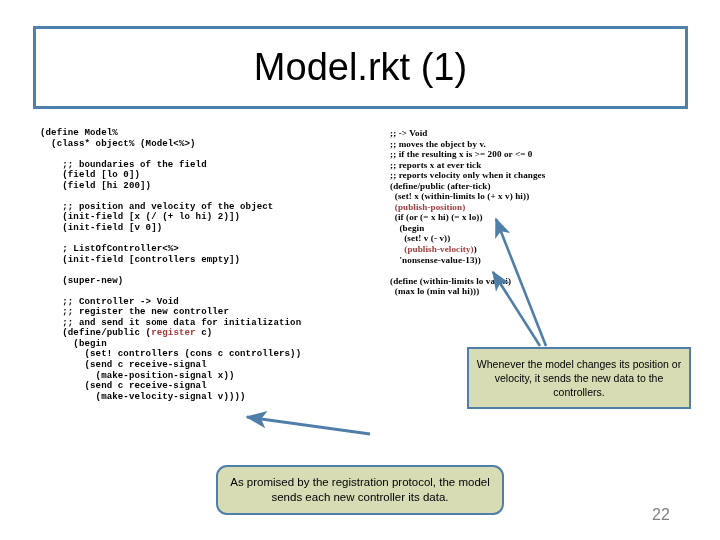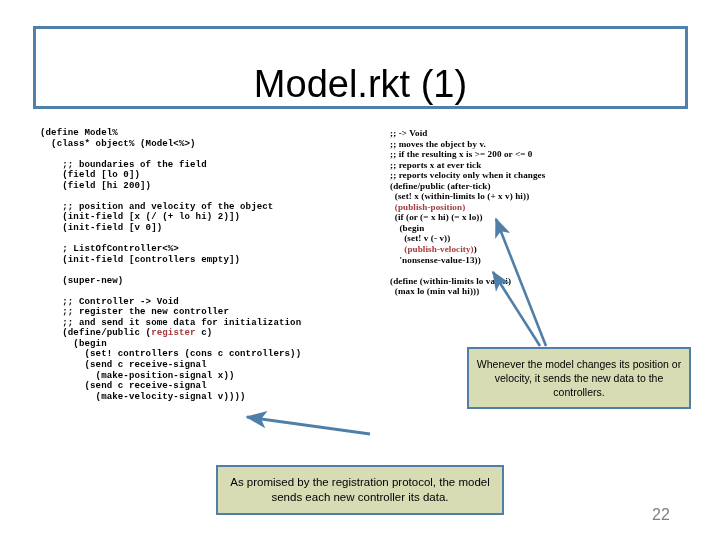--- a/index.html
+++ b/index.html
@@ -20,21 +20,21 @@
   #title-frame {
     position: absolute;
     left: 33px;
     top: 26px;
     width: 655px;
     height: 83px;
     box-sizing: border-box;
     border: 3px solid #4f81aa;
     background: #ffffff;
     display: flex;
-    align-items: flex-end;
+    align-items: center;
     justify-content: center;
   }
   #title-text {
     font-family: "Liberation Sans", sans-serif;
     font-size: 38px;
     color: #000000;
     letter-spacing: 0px;
     white-space: nowrap;
   }
 
@@ -94,20 +94,21 @@
     padding: 0 0;
   }
   #callout-bottom {
     left: 216px;
     top: 465px;
     width: 288px;
     height: 50px;
     font-size: 11.5px;
     line-height: 15px;
     padding: 0 10px;
+    border-radius: 11px;
   }
 
   
   #page-number {
     position: absolute;
     left: 652px;
     top: 506px;
     font-family: "Liberation Sans", sans-serif;
     font-size: 16px;
     color: #808080;

